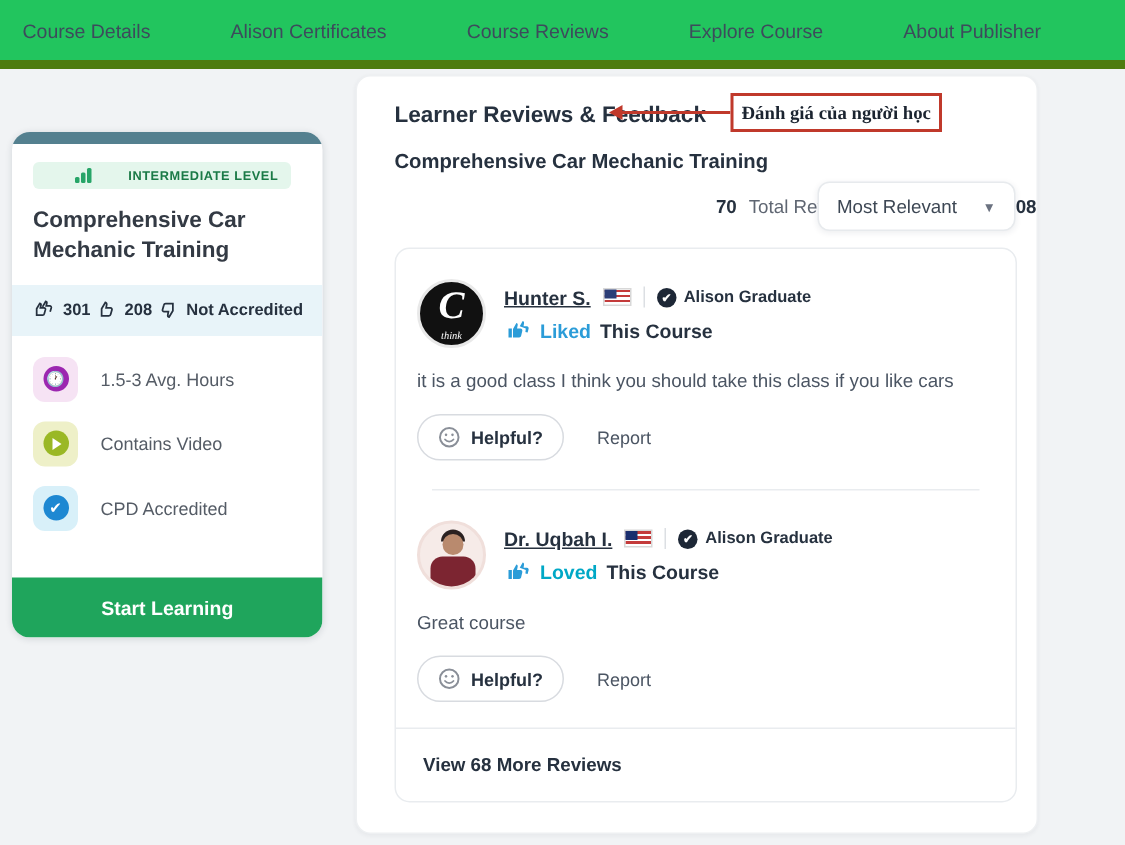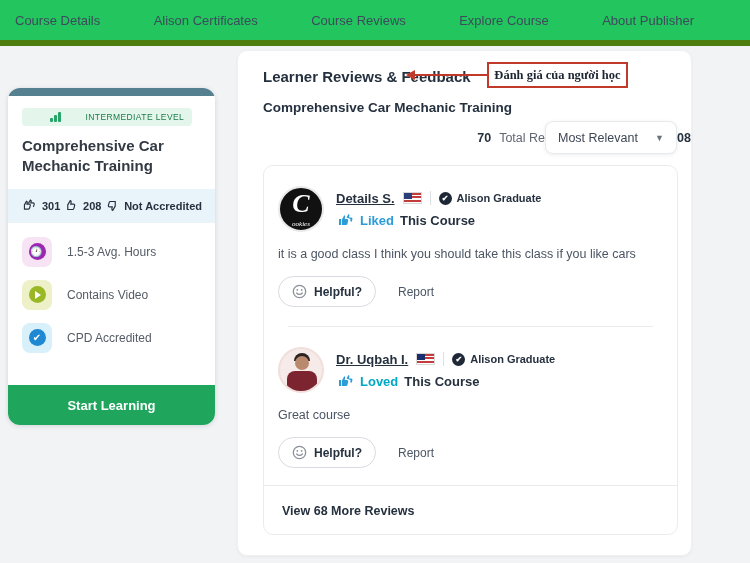--- a/index.html
+++ b/index.html
@@ -30,21 +30,21 @@
   }
   .side-card .topbar { height:8px; background:#54808f; flex:none; }
   .side-body { padding:12px 14px 0 14px; }
   .level-badge {
     display:inline-flex; align-items:center; gap:5px;
     background:#e4f6ec; border-radius:4px; padding:4px 8px;
   }
   .level-badge .bars { display:inline-flex; align-items:flex-end; gap:1.5px; height:10px; }
   .level-badge .bars i { display:block; width:2.5px; background:#27a568; border-radius:1px; }
   .level-badge .bars i:nth-child(1){height:4px;} .level-badge .bars i:nth-child(2){height:7px;} .level-badge .bars i:nth-child(3){height:10px;}
-  .level-badge span { font-size:8.5px; font-weight:400; color:#1b7a47; letter-spacing:.4px;margin-left:20px; }
+  .level-badge span { font-size:8.5px; font-weight:700; color:#1b7a47; letter-spacing:.4px;margin-left:20px; }
   .side-title { margin-top:10px; font-size:15px; font-weight:700; color:#333a44; line-height:1.35; }
   .enrolled { margin-top:12px; display:flex; align-items:center; gap:6px; font-size:12px; }
   .enrolled .count { color:#2b7fd0; font-weight:700; }
   .enrolled .lbl { color:#8a8f98; }
   .vote-band {
     margin-top:12px; background:#e8f4f9; height:34px;
     display:flex; align-items:center; justify-content:space-between;
     padding:0 13px; font-size:11px; font-weight:700; color:#26313f;
   }
   .vote-band .vote { display:flex; align-items:center; gap:5px; cursor:pointer; }
@@ -238,25 +238,25 @@
     <span>Most Relevant</span>
     <span class="caret">▼</span>
   </div>
 
   <div class="reviews-card">
 
     <article class="review">
       <div class="review-head">
         <div class="avatar cookies">
           <div class="c">C</div>
-            <div class="w">ookies</div>
+            <div class="w">think</div>
         </div>
         <div class="review-id">
           <div class="name-row">
-            <span class="reviewer-name">Details S.</span>
+            <span class="reviewer-name">Hunter S.</span>
             <span class="flag us"></span>
             <span class="vdiv"></span>
             <span class="grad-badge">
               <span class="seal">✔</span>
               <span>Alison Graduate</span>
             </span>
           </div>
           <div class="sentiment-row">
             <svg class="icon" width="18" height="15" viewBox="0 0 24 20">
               <g fill="#2b9cd8">

